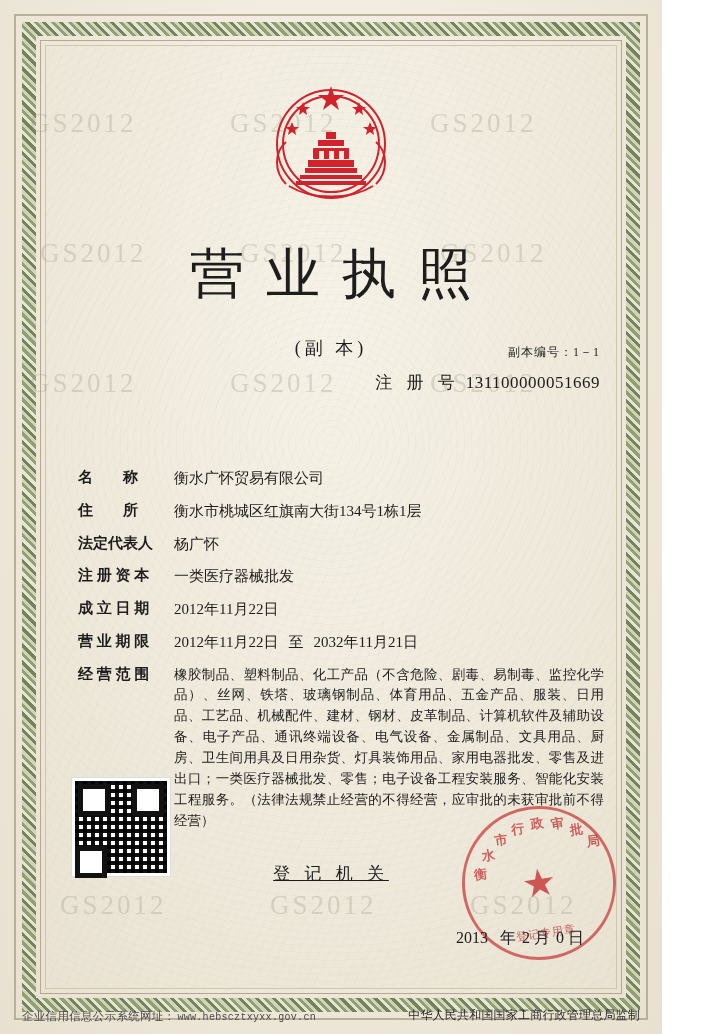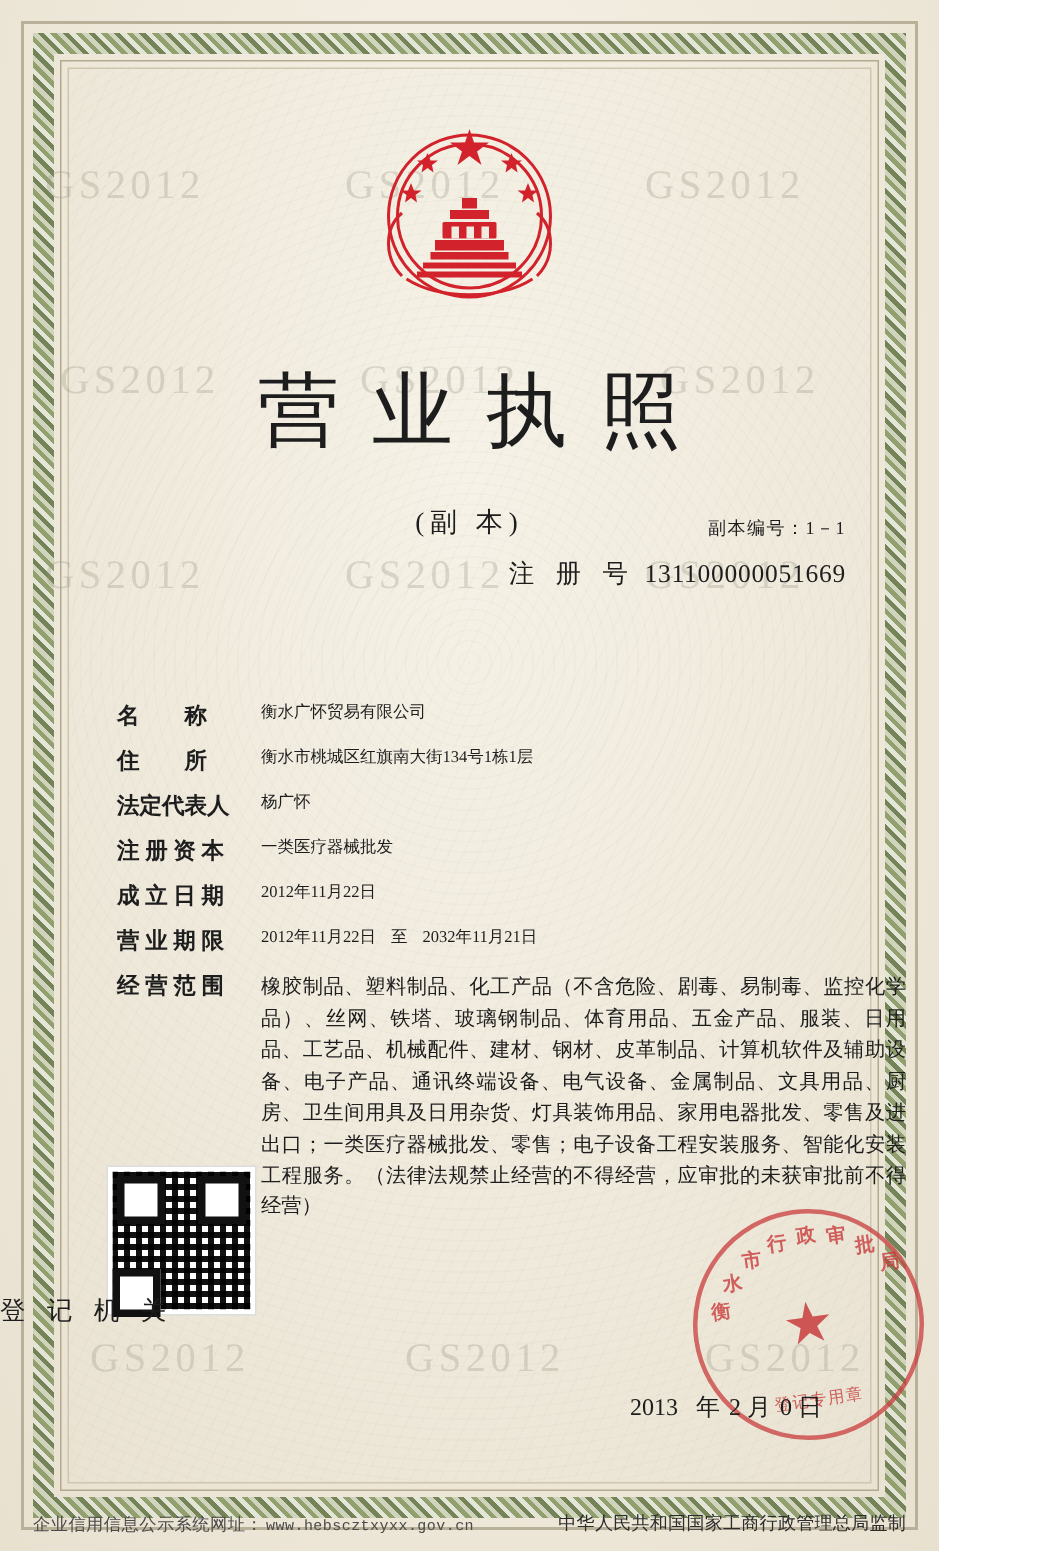--- a/index.html
+++ b/index.html
@@ -15,20 +15,21 @@
     position: relative;
   }
   .page {
     position: absolute;
     left: 0; top: 0;
     width: 626px;
     height: 1034px;
     background: #f1ece0;
     background-image:
       radial-gradient(ellipse at 50% 30%, #f6f2e7 0%, #efe9db 55%, #e8e1d0 100%);
+    padding-left: 36px;
   }
   
   .frame-outer {
     position: absolute;
     left: 14px; top: 14px; right: 14px; bottom: 14px;
     border: 2px solid #b9b09a;
   }
   .frame-greek {
     position: absolute;
     left: 22px; top: 22px; right: 22px; bottom: 22px;
@@ -147,21 +148,21 @@
   .row .lbl {
     width: 96px;
     flex: 0 0 96px;
     font-size: 15px;
     font-weight: bold;
     color: #1d1d1d;
     letter-spacing: 0;
     white-space: nowrap;
   }
   .row .val {
-    font-size: 11px;
+    font-size: 15px;
     color: #1d1d1d;
     line-height: 1.45;
   }
   .row.scope { margin-top: 4px; }
   .row.scope .val {
     width: 430px;
     font-size: 13.5px;
     line-height: 1.55;
     text-align: justify;
   }
@@ -196,24 +197,25 @@
     width: 22px; height: 22px;
     border: 5px solid #111;
     background: #fff;
   }
 
   
   .registry {
     position: absolute;
     left: 0; right: 0;
     top: 862px;
-    text-align: left;
+    text-align: center;
     font-size: 17px;
     letter-spacing: 5px;
     color: #1d1d1d;
+    text-decoration: underline;
   }
   .stamp {
     position: absolute;
     left: 462px;
     top: 806px;
     width: 148px;
     height: 148px;
     border: 3px solid rgba(200,60,60,.75);
     border-radius: 50%;
     color: rgba(200,60,60,.8);

